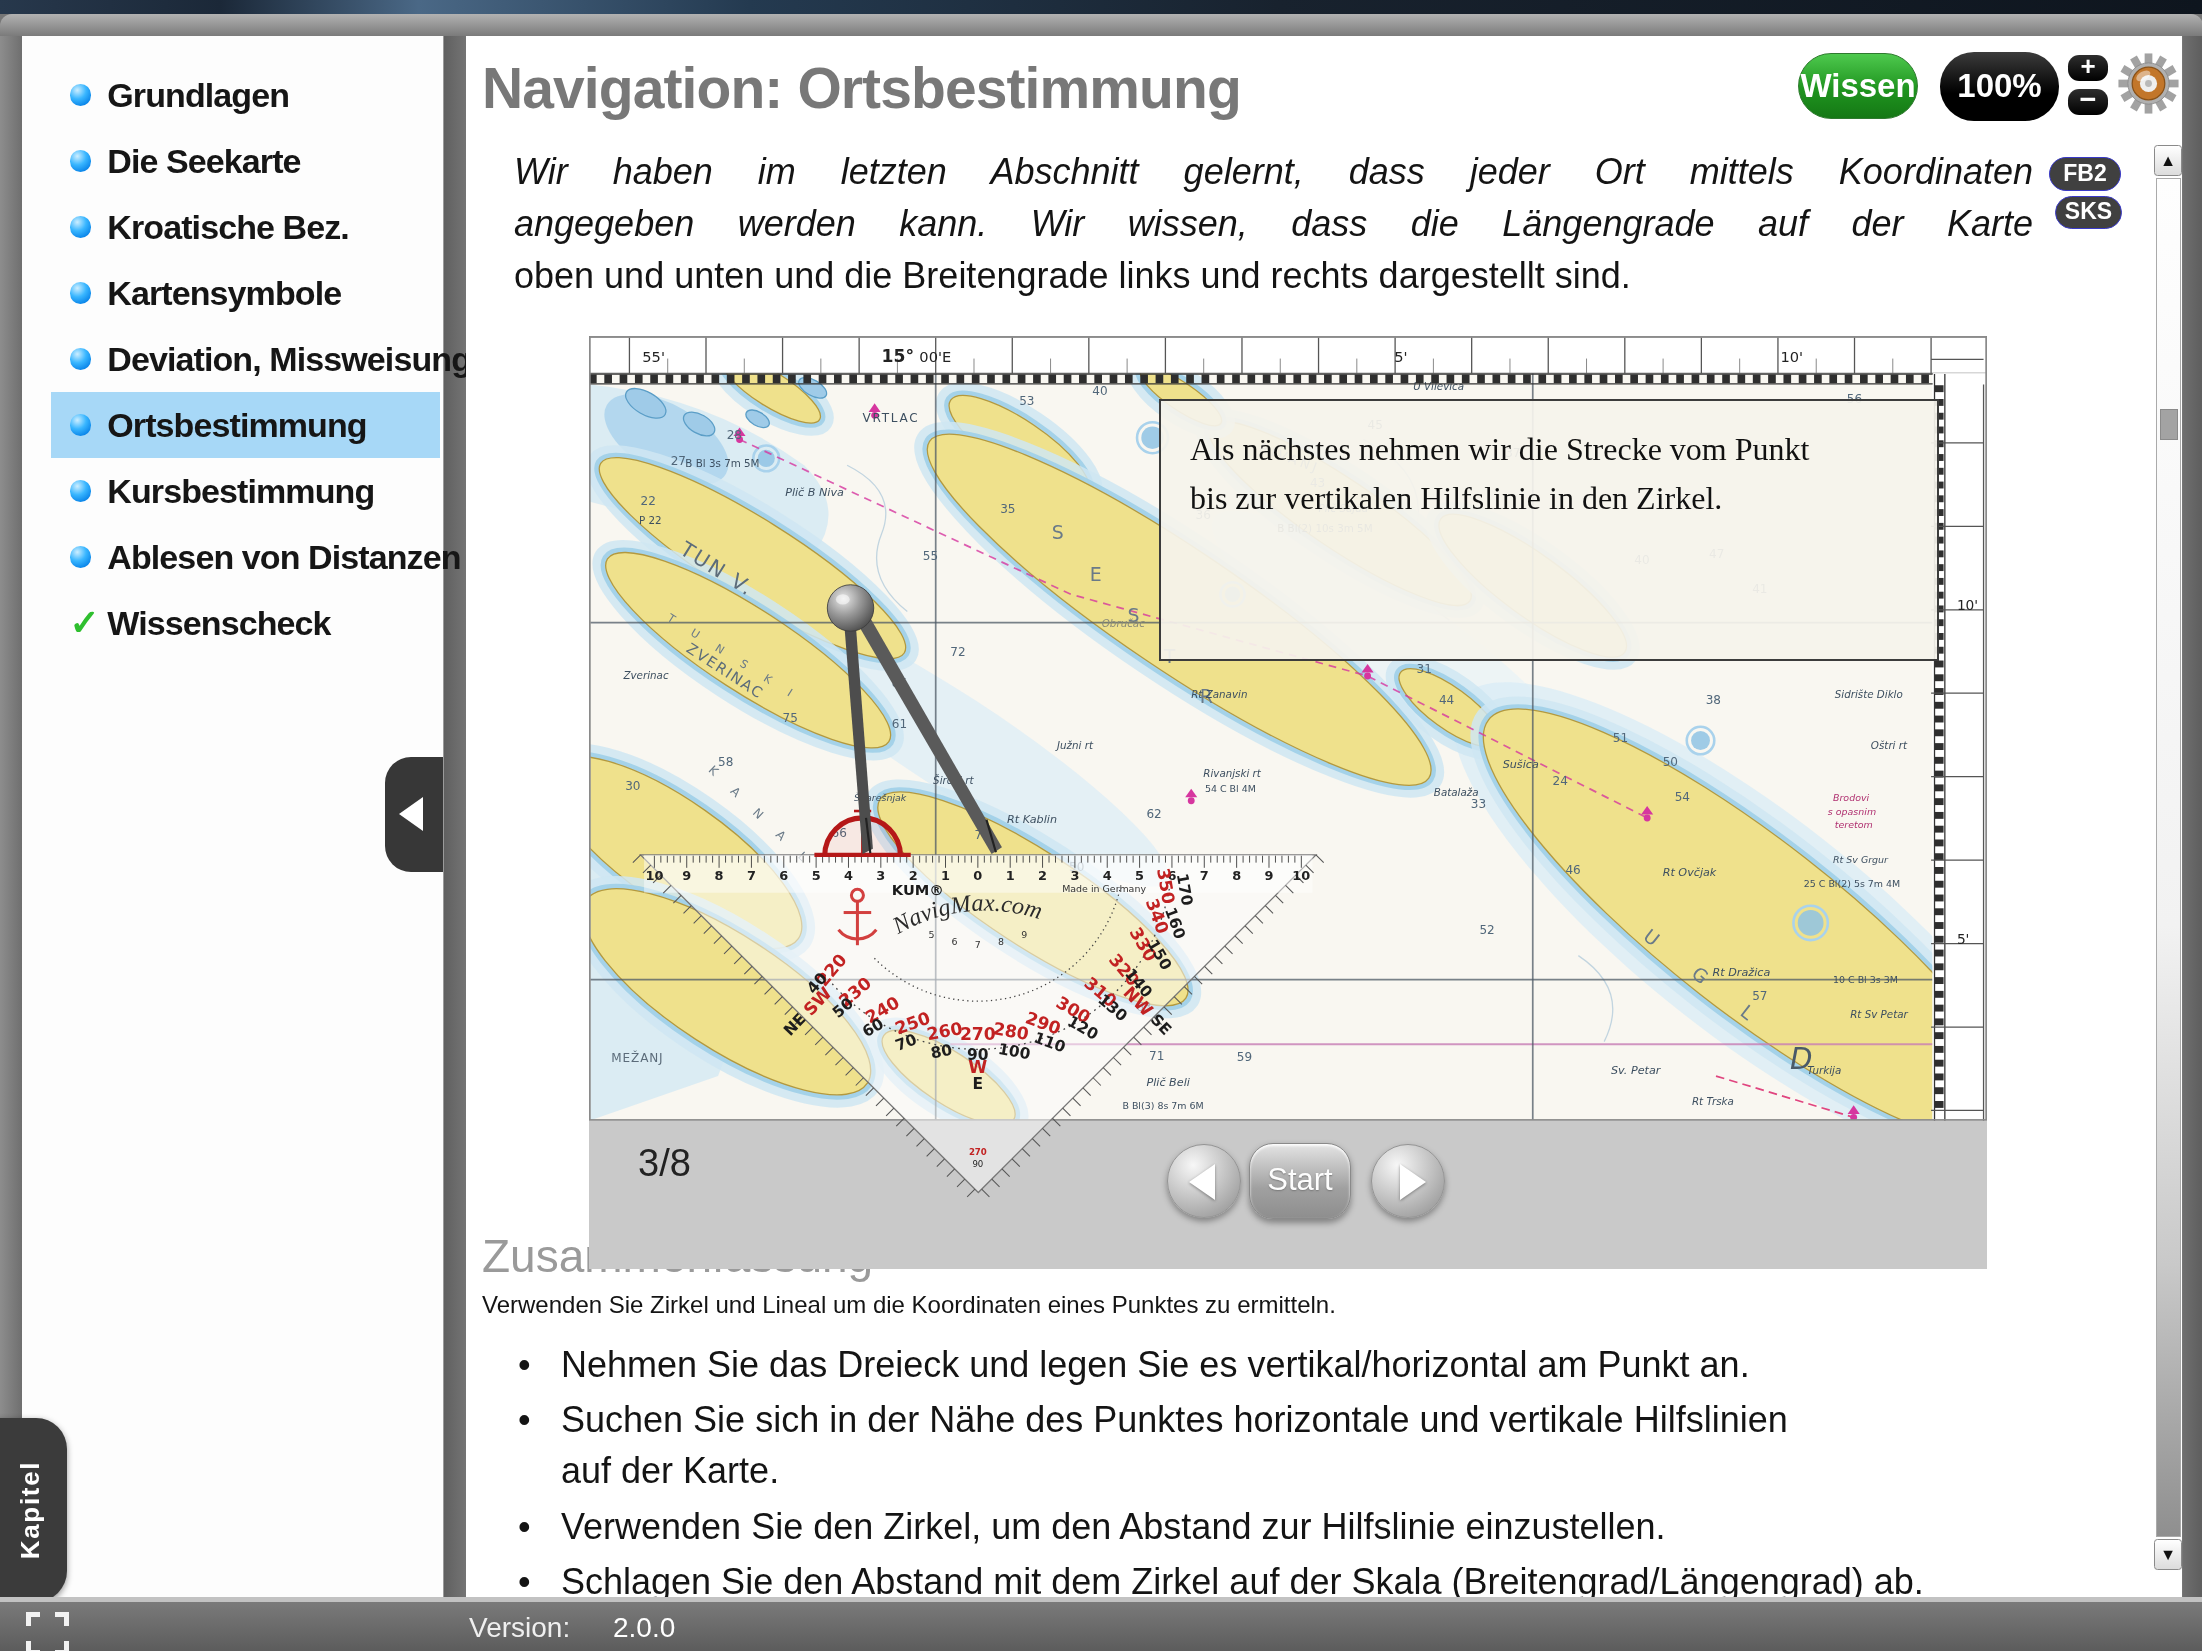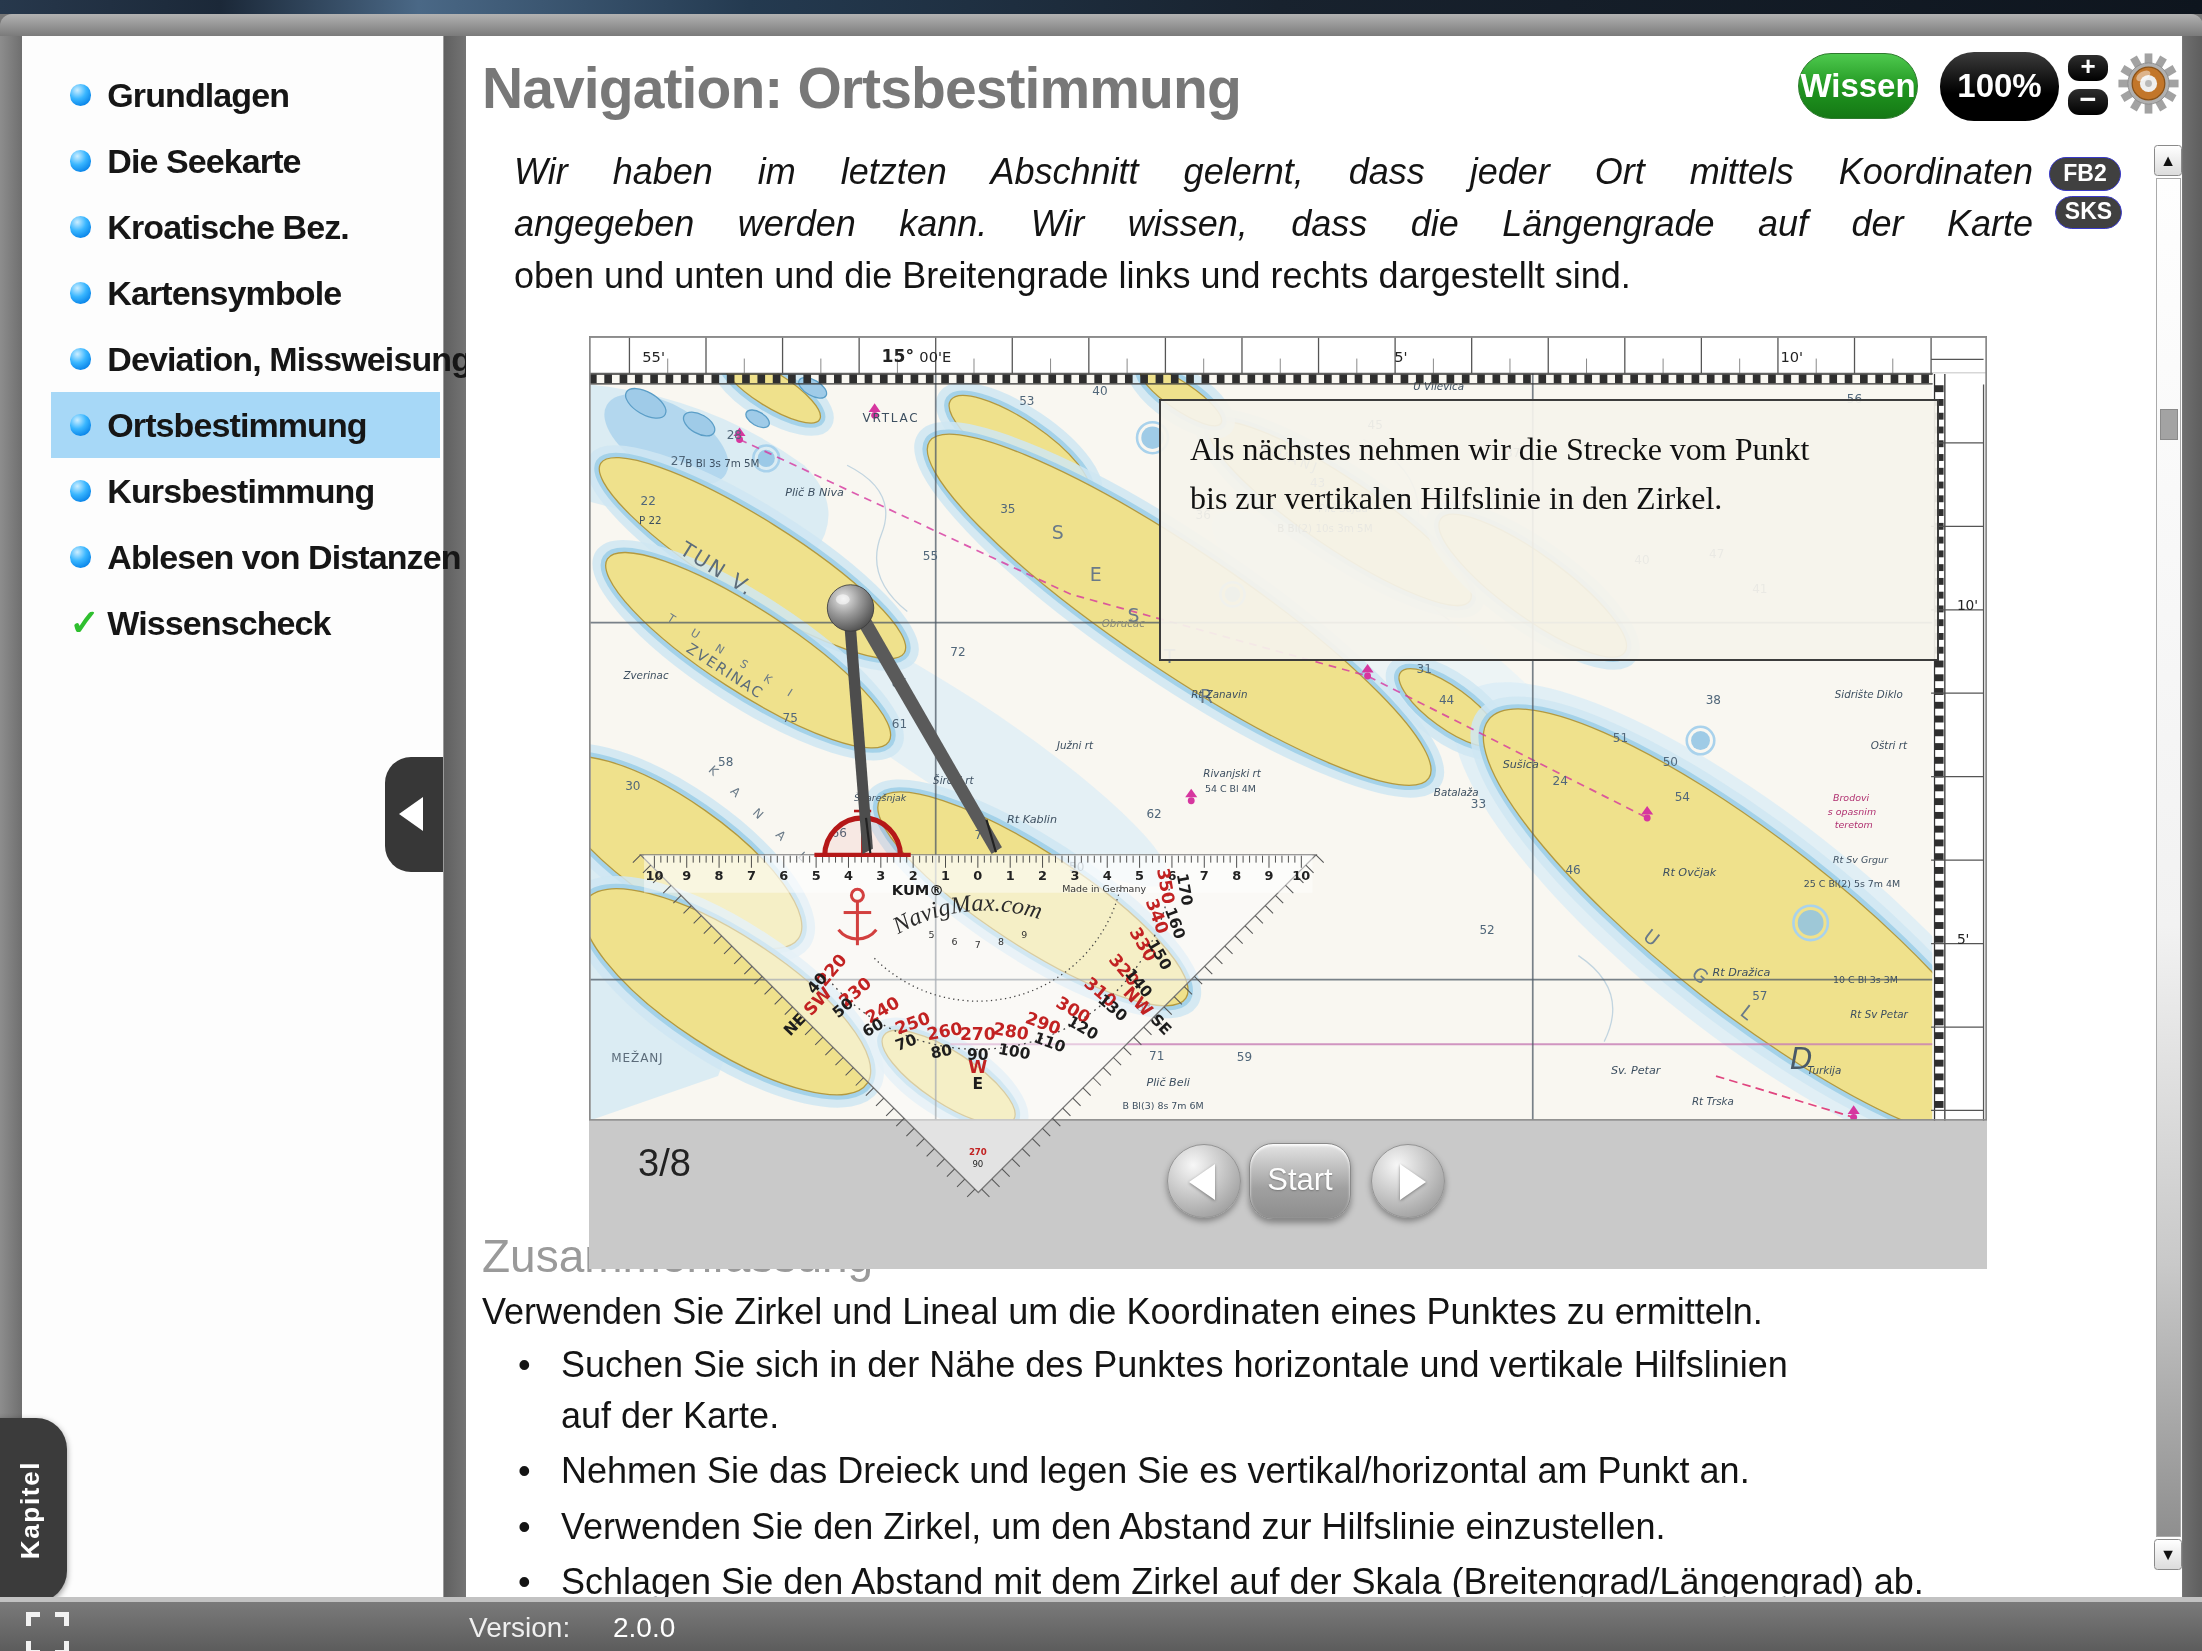--- a/index.html
+++ b/index.html
@@ -91,21 +91,21 @@
     border-bottom:18px solid transparent;}
   .nav-back i{left:20.6px;border-right:26px solid #fff;filter:drop-shadow(0 1.7px 1.7px rgba(0,0,0,.4));}
   .nav-fwd i{left:27.5px;border-left:26px solid #fff;filter:drop-shadow(0 1.7px 1.7px rgba(0,0,0,.4));}
   .btn-start{position:absolute;left:660px;top:22.4px;width:102px;height:76px;border-radius:24px;cursor:pointer;
     background:linear-gradient(#e4e4e4,#a0a0a0 60%,#8e8e8e);border:1.7px solid #8a8a8a;
     box-shadow:inset 0 1.7px 2.6px #fff,0 3.4px 6px rgba(0,0,0,.35);
     color:#fdfdfd;font-size:31px;text-align:center;line-height:72px;text-shadow:0 0.9px 1.7px #777;}
   #overlay-svg{position:absolute;left:0;top:0;z-index:3;pointer-events:none;}
   
   .sum-heading{position:absolute;left:482px;top:1229px;font-size:46px;font-weight:normal;color:#9a9a9a;}
-  .sum-lead{position:absolute;left:482px;top:1291px;font-size:36px;color:#141414;}
+  .sum-lead{position:absolute;left:482px;top:1291px;font-size:24px;color:#141414;}
   .sum-list{position:absolute;left:482px;top:1339px;width:1463px;height:258px;overflow:hidden;
     margin:0;padding:0;list-style:none;font-size:36px;color:#141414;}
   .sum-list li{position:relative;padding-left:79px;line-height:51px;margin-bottom:4.3px;}
   .sum-list li::before{content:"\2022";position:absolute;left:36px;top:0;}
   .sum-list span{display:block;}
   
   .vscroll{position:absolute;left:2154px;top:145px;width:28px;height:1452px;}
   .vs-btn{position:absolute;left:0;width:28px;height:31px;background:linear-gradient(#fff,#dcdcdc);
     border:0.9px solid #8a8a8a;border-radius:3.4px;color:#111;font-size:16.3px;text-align:center;
     line-height:29px;cursor:pointer;}
@@ -867,25 +867,25 @@
         <line x1="462" y1="562" x2="473" y2="600" stroke="#222" stroke-width="2.5"></line>
         <circle cx="304" cy="316" r="27" fill="url(#ballg)" stroke="#3c3c3c" stroke-width="1"></circle>
         <ellipse cx="295" cy="306" rx="8" ry="6" fill="rgba(255,255,255,0.55)"></ellipse>
       </svg>
   </div>
 
   <div class="sum-heading">Zusammenfassung</div>
   <div class="sum-lead">Verwenden Sie Zirkel und Lineal um die Koordinaten eines Punktes zu ermitteln.</div>
   <ul class="sum-list">
     <li>
+      <span>Nehmen Sie das Dreieck und legen Sie es vertikal/horizontal am Punkt an.</span>
+      </li>
+    <li>
       <span>Suchen Sie sich in der Nähe des Punktes horizontale und vertikale Hilfslinien</span>
       <span>auf der Karte.</span>
-      </li>
-    <li>
-      <span>Nehmen Sie das Dreieck und legen Sie es vertikal/horizontal am Punkt an.</span>
       </li>
     <li>
       <span>Verwenden Sie den Zirkel, um den Abstand zur Hilfslinie einzustellen.</span>
       </li>
     <li>
       <span>Schlagen Sie den Abstand mit dem Zirkel auf der Skala (Breitengrad/Längengrad) ab.</span>
       </li>
   </ul>
 
   <div class="vscroll">

